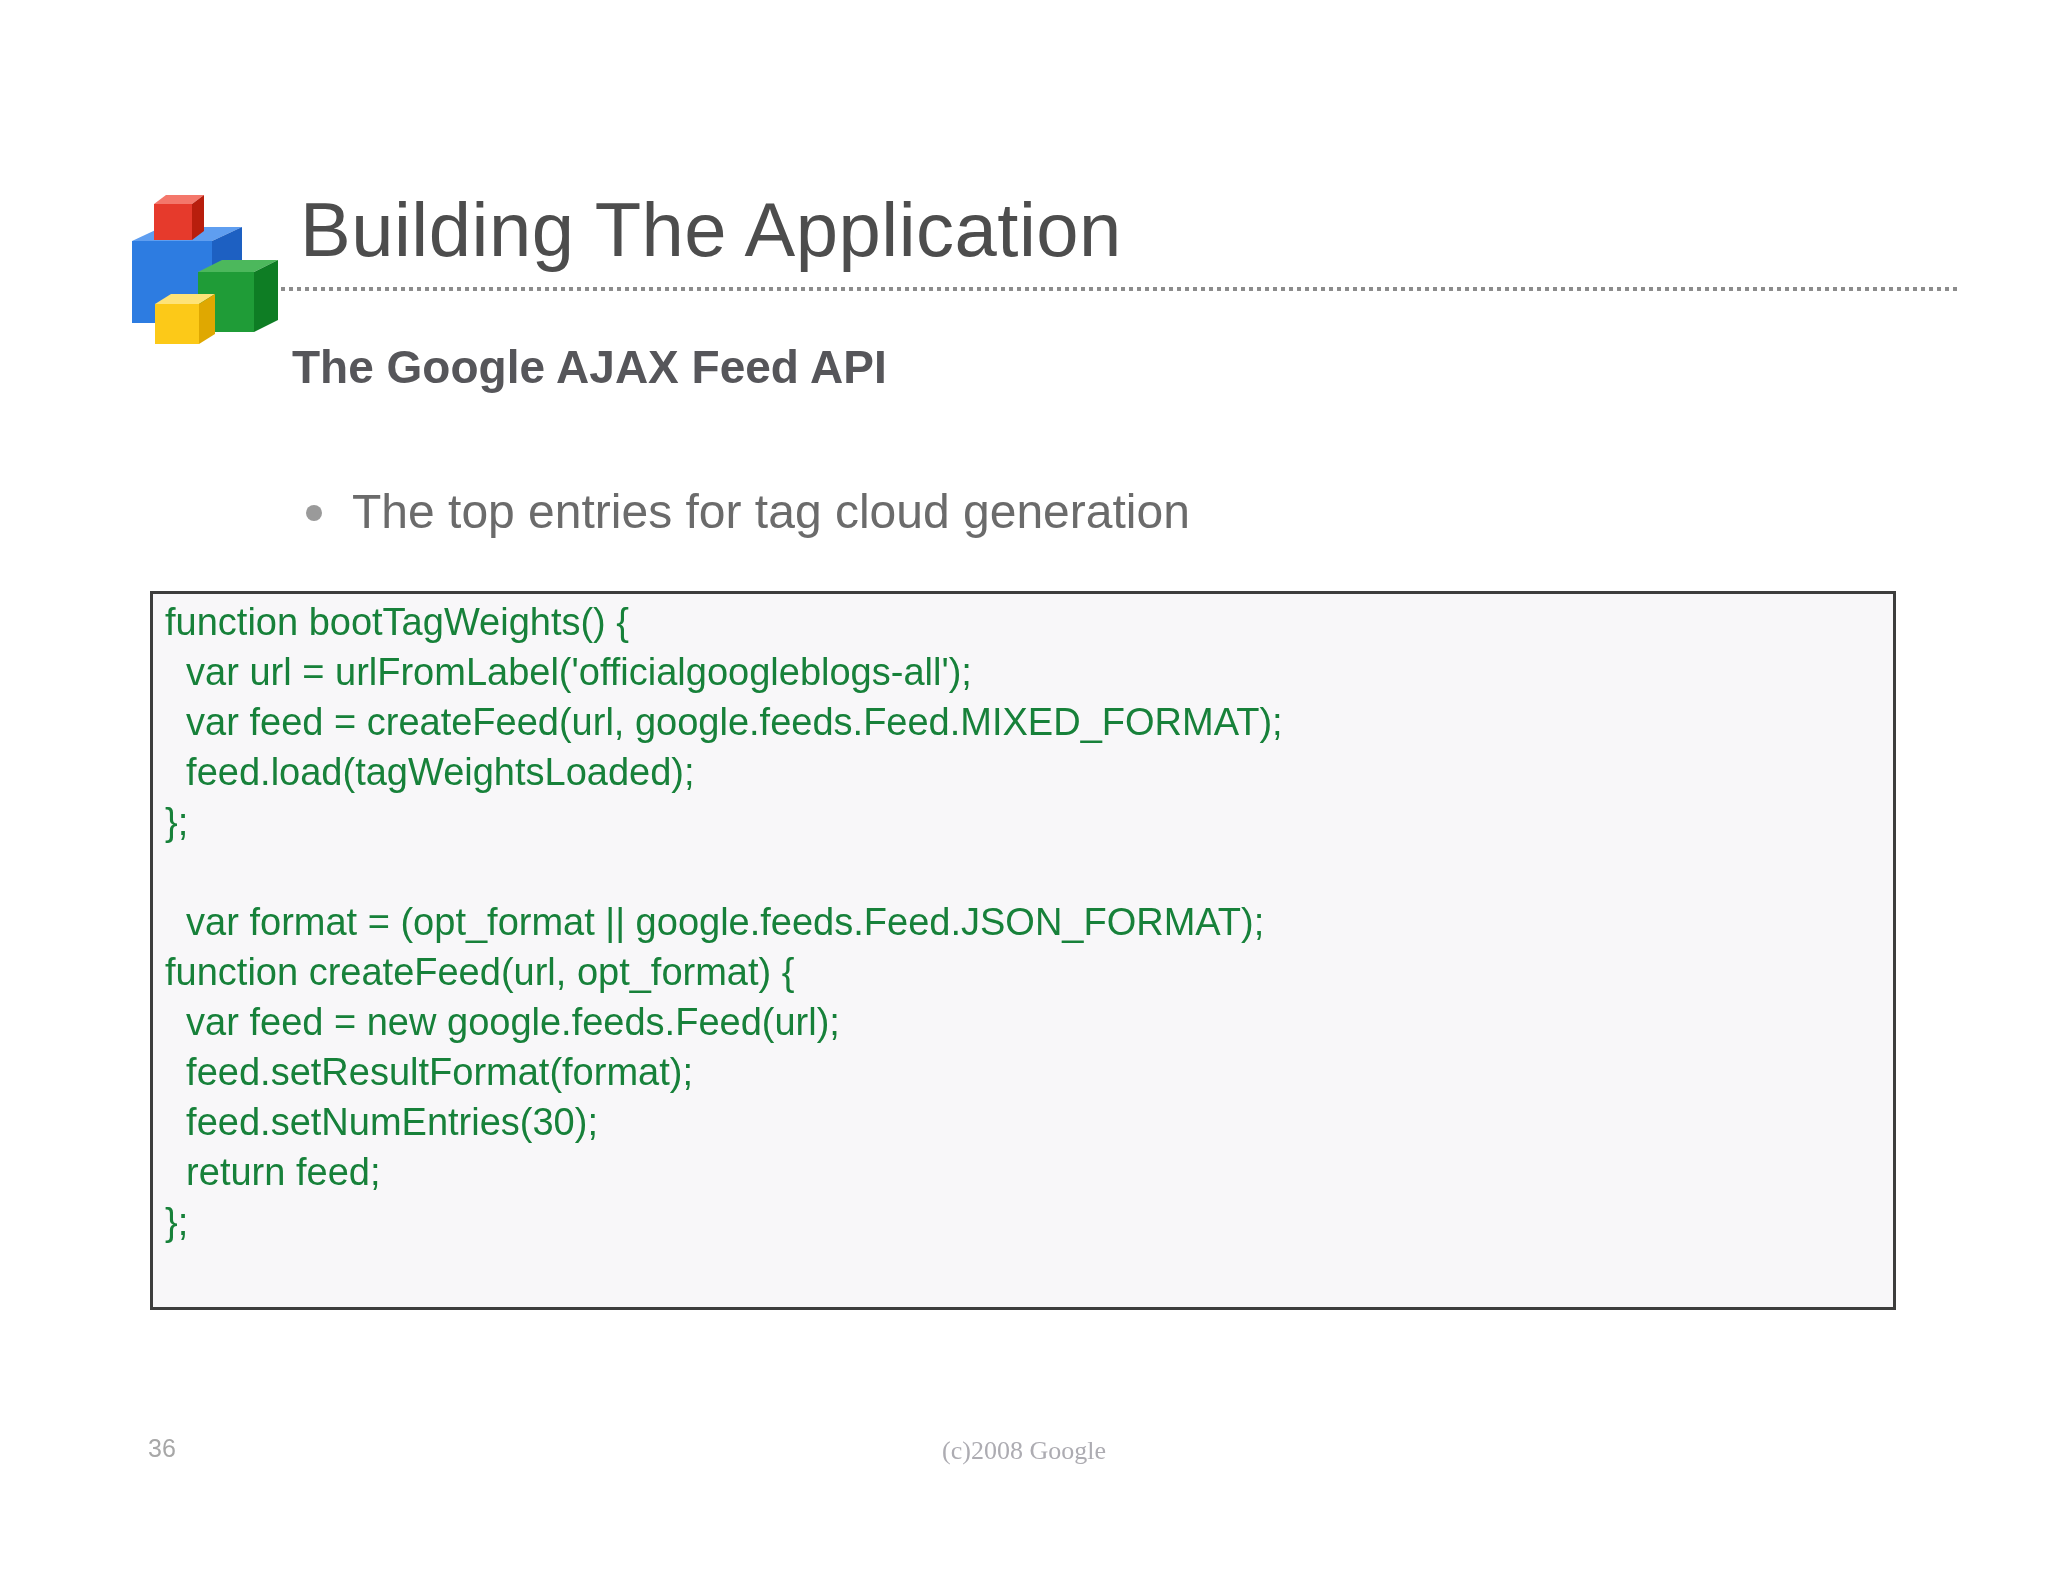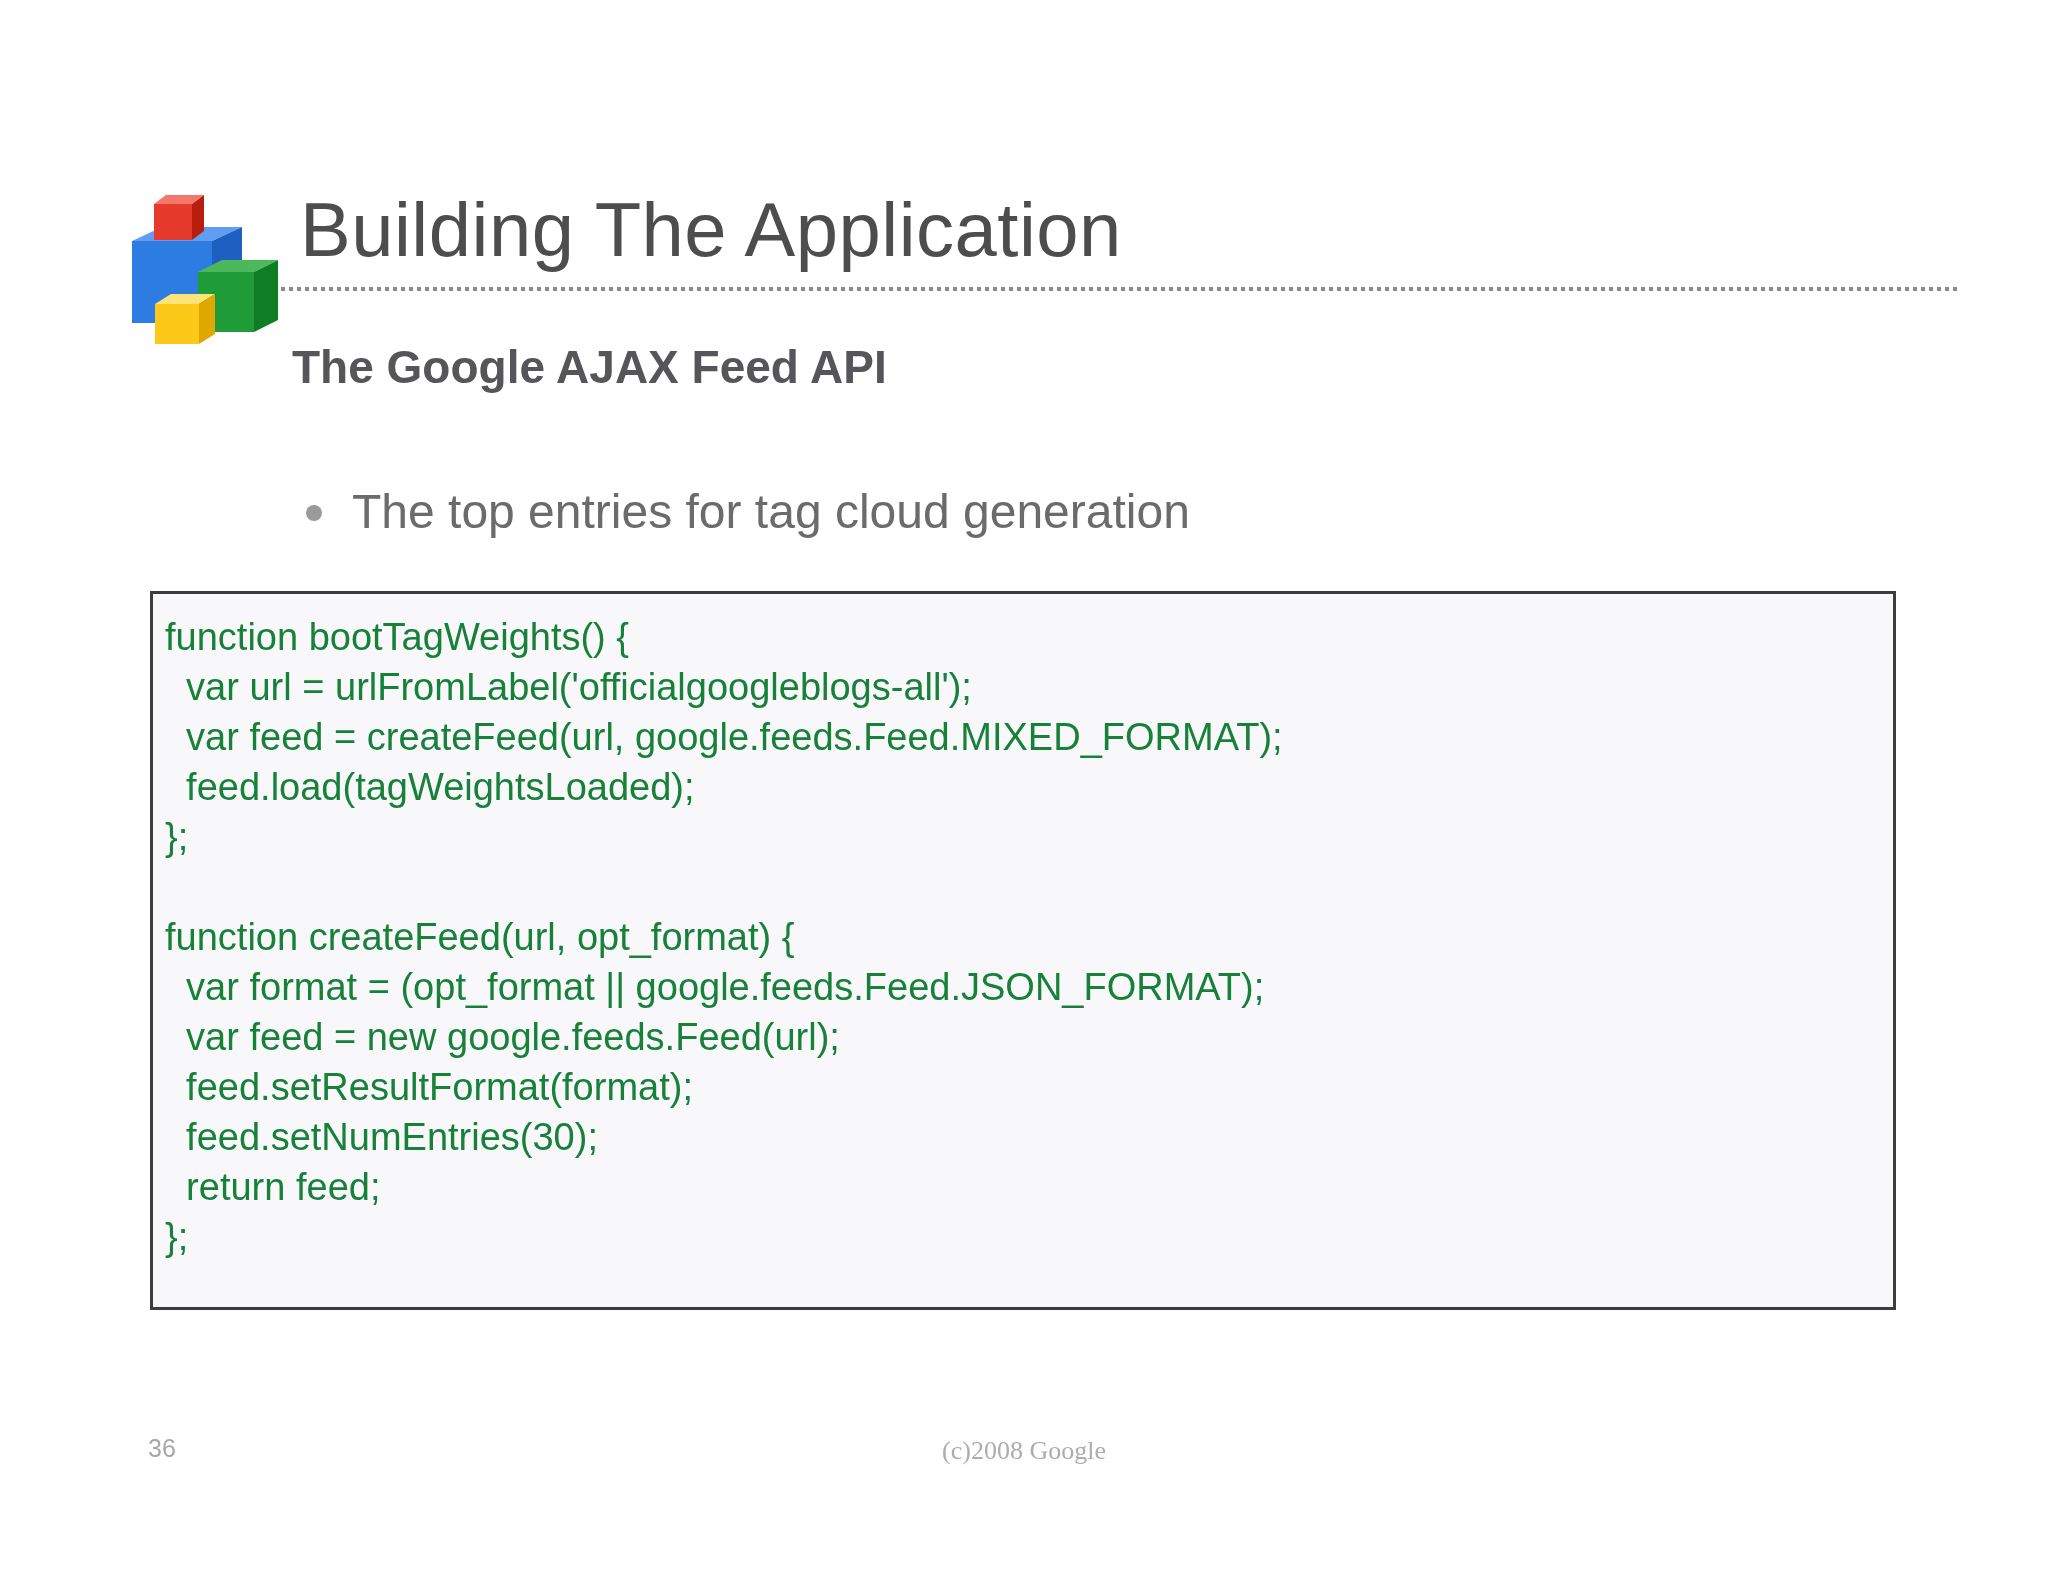--- a/index.html
+++ b/index.html
@@ -74,21 +74,21 @@
   }
   .code-box {
     position: absolute;
     left: 150px;
     top: 591px;
     width: 1746px;
     height: 719px;
     box-sizing: border-box;
     border: 3px solid #3d3d3d;
     background: #f8f7f9;
-    padding: 18px 0 0 12px;
+    padding: 3px 0 0 12px;
     overflow: hidden;
   }
   .code-line {
     height: 50px;
     line-height: 50px;
     font-family: "Liberation Sans", "DejaVu Sans", sans-serif;
     font-size: 38px;
     color: #17813a;
     white-space: pre;
   }
@@ -145,22 +145,22 @@
     <span class="bullet-text">The top entries for tag cloud generation</span>
   </div>
 
   <div class="code-box">
     <div class="code-line">function bootTagWeights() {</div>
     <div class="code-line">  var url = urlFromLabel('officialgoogleblogs-all');</div>
     <div class="code-line">  var feed = createFeed(url, google.feeds.Feed.MIXED_FORMAT);</div>
     <div class="code-line">  feed.load(tagWeightsLoaded);</div>
     <div class="code-line">};</div>
     <div class="code-line"></div>
+    <div class="code-line">  var format = (opt_format || google.feeds.Feed.JSON_FORMAT);</div>
     <div class="code-line">function createFeed(url, opt_format) {</div>
-    <div class="code-line">  var format = (opt_format || google.feeds.Feed.JSON_FORMAT);</div>
     <div class="code-line">  var feed = new google.feeds.Feed(url);</div>
     <div class="code-line">  feed.setResultFormat(format);</div>
     <div class="code-line">  feed.setNumEntries(30);</div>
     <div class="code-line">  return feed;</div>
     <div class="code-line">};</div>
   </div>
 
   <div class="footer-page">36</div>
   <div class="footer-copy">(c)2008 Google</div>
 

